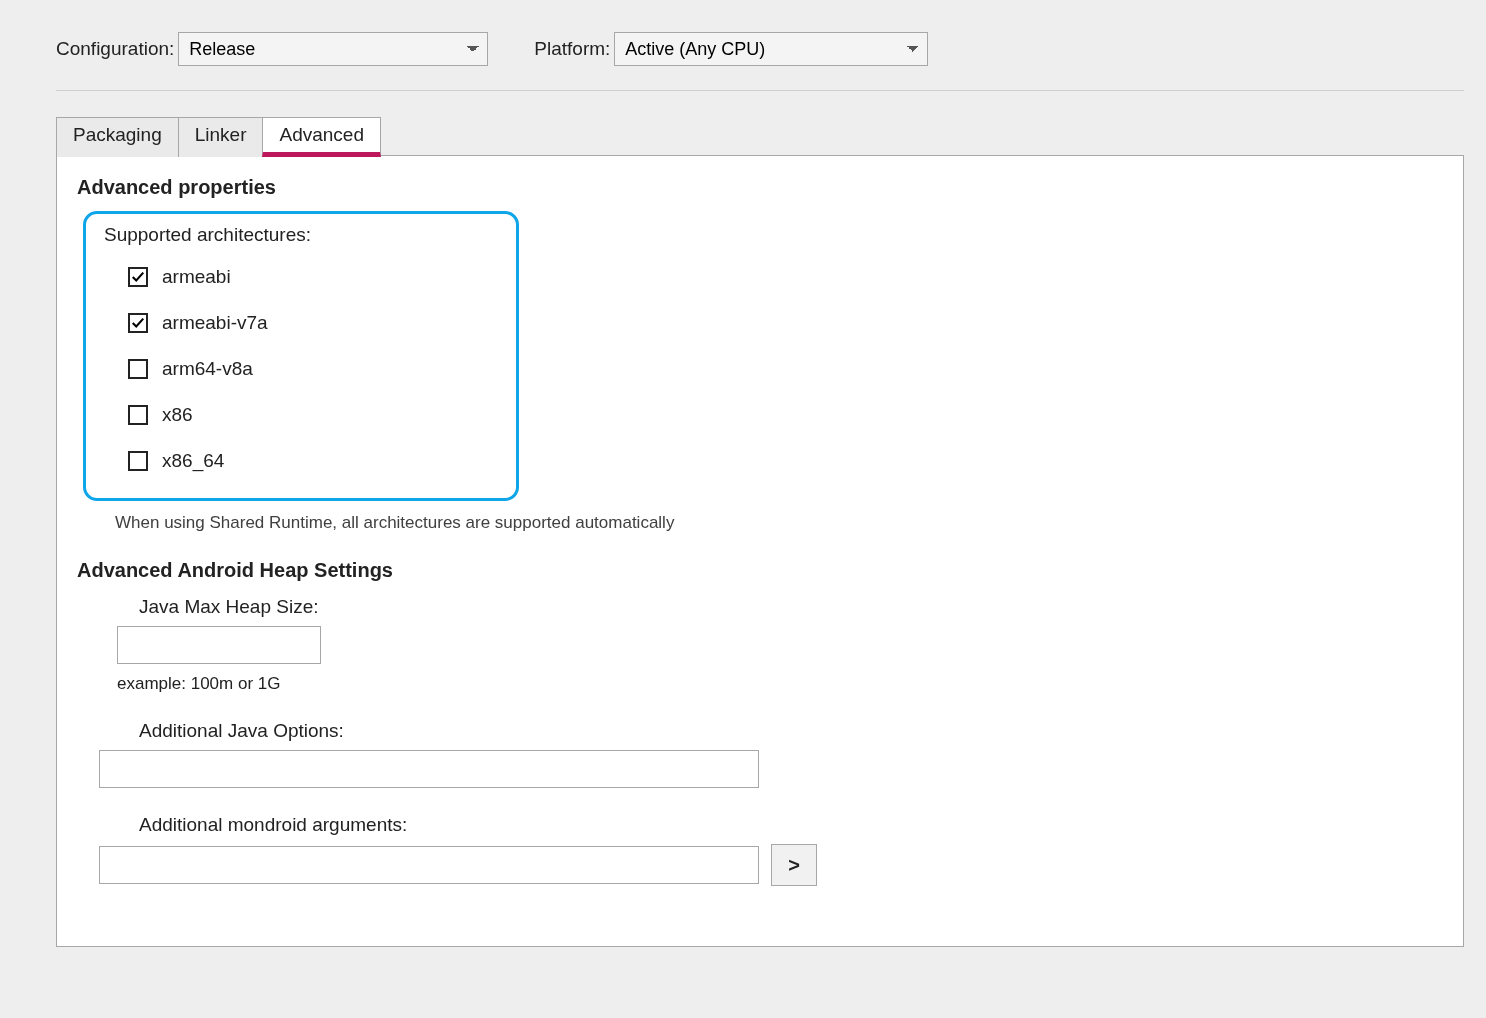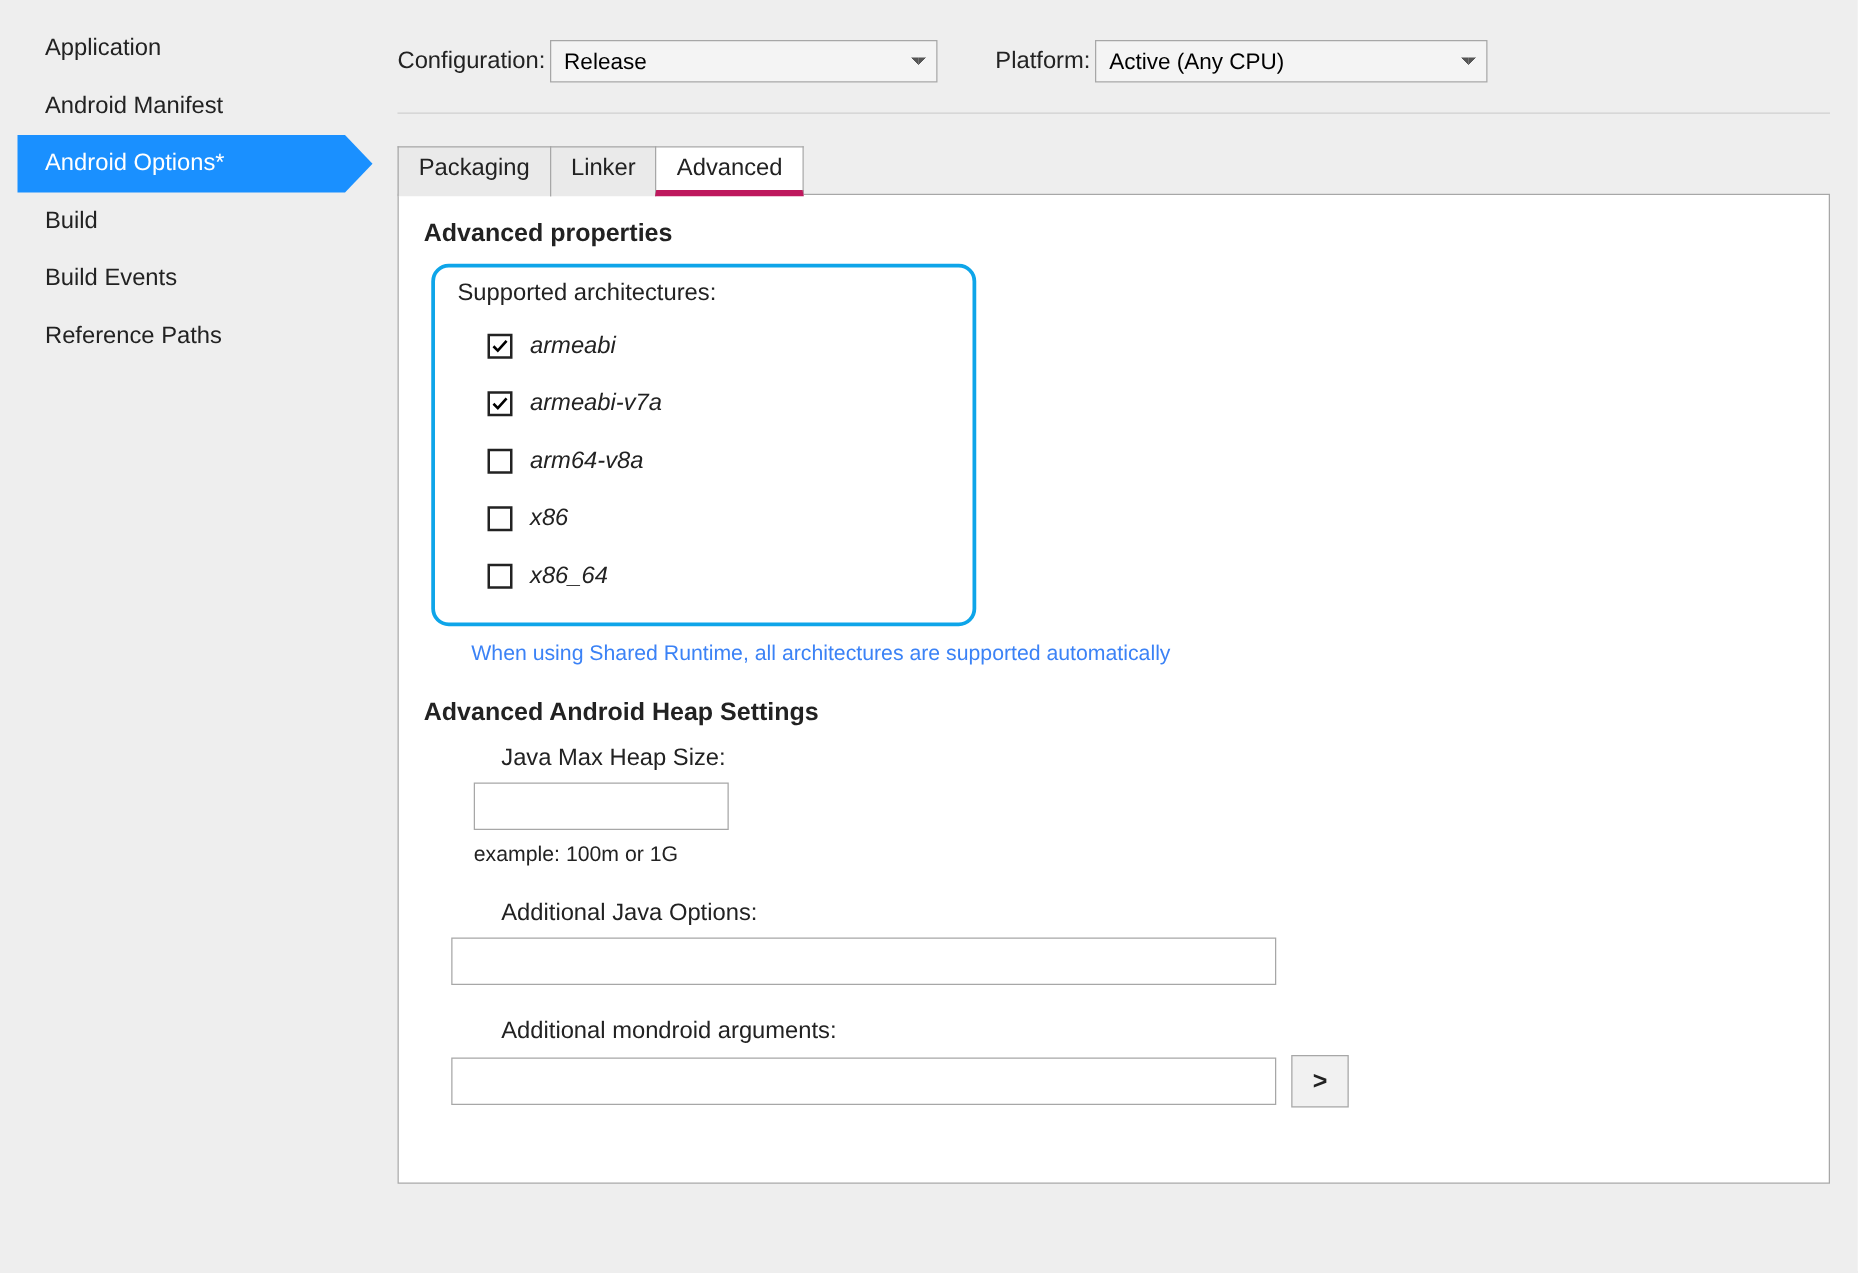--- a/index.html
+++ b/index.html
@@ -133,21 +133,20 @@
       padding: 10px 20px 14px 18px;
       width: 436px;
       margin-left: 6px;
     }
     .arch-title {
       font-size: 19px;
       margin-bottom: 8px;
     }
     .arch-list {
       padding-left: 24px;
-      font-style: italic;
     }
     .arch-row {
       display: flex;
       align-items: center;
       gap: 14px;
       height: 46px;
       font-size: 19px;
     }
     .cb {
       width: 20px;
@@ -157,21 +156,21 @@
       display: inline-flex;
       align-items: center;
       justify-content: center;
       cursor: pointer;
     }
     .cb.checked svg { display: block; }
     .cb svg { display: none; width: 14px; height: 14px; }
 
     .hint {
       font-size: 17px;
-      color: #3b82f6;
+      color: #404040;
       margin: 12px 0 10px 38px;
     }
 
     .section2 {
       margin-top: 26px;
     }
 
     .field-block {
       margin: 14px 0 0 22px;
     }
@@ -212,28 +211,20 @@
       display: flex;
       align-items: center;
       justify-content: center;
     }
   </style>
 </head>
 <body>
 
 <div class="root">
 
-  <div class="sidebar">
-    <div class="side-item">Application</div>
-    <div class="side-item">Android Manifest</div>
-    <div class="side-item selected">Android Options*</div>
-    <div class="side-item">Build</div>
-    <div class="side-item">Build Events</div>
-    <div class="side-item">Reference Paths</div>
-  </div>
 
   <div class="main">
 
     <div class="top-row">
       <span class="top-label">Configuration:</span>
       <select class="select sel-config">
         <option>Release</option>
       </select>
       <span class="gap1"></span>
       <span class="top-label">Platform:</span>

